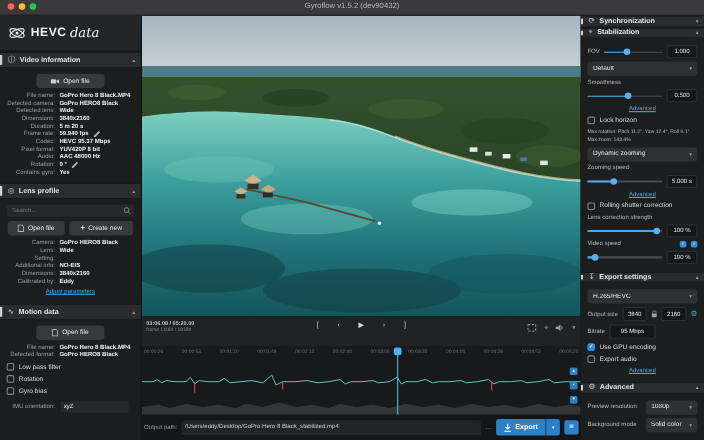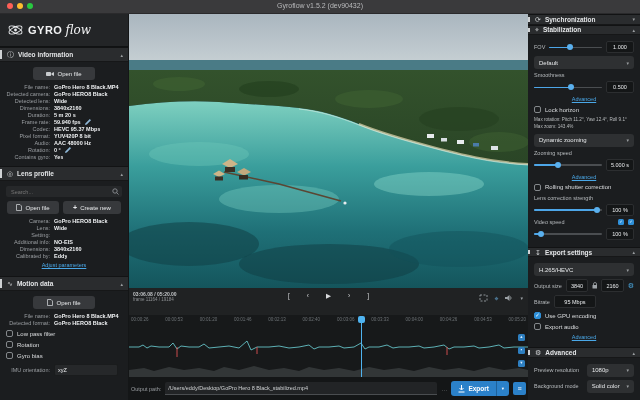--- a/index.html
+++ b/index.html
@@ -109,22 +109,22 @@
   <div class="win-title">Gyroflow v1.5.2 (dev90432)</div>
 </div>
 
 <div class="left">
   <div class="logo">
     <svg width="17" height="14" viewBox="0 0 17 14">
       <ellipse cx="8.5" cy="7" rx="7" ry="3" fill="none" stroke="#eceef0" stroke-width="1" transform="rotate(-25 8.5 7)"></ellipse>
       <ellipse cx="8.5" cy="7" rx="7" ry="3" fill="none" stroke="#eceef0" stroke-width="1" transform="rotate(25 8.5 7)"></ellipse>
       <circle cx="8.5" cy="7" r="1.4" fill="#eceef0"></circle>
     </svg>
-    <span class="logo-gyro">GYRO</span>
-    <span class="logo-flow">flow</span>
+    <span class="logo-gyro">HEVC</span>
+    <span class="logo-flow">data</span>
   </div>
 
   <div class="sec-h">
     <span class="ic">ⓘ</span>
     <span class="t">Video information</span>
     <span class="chev">▴</span>
   </div>
   <div class="sec-b">
     <div class="btn openfile">
       <svg width="8" height="6">

